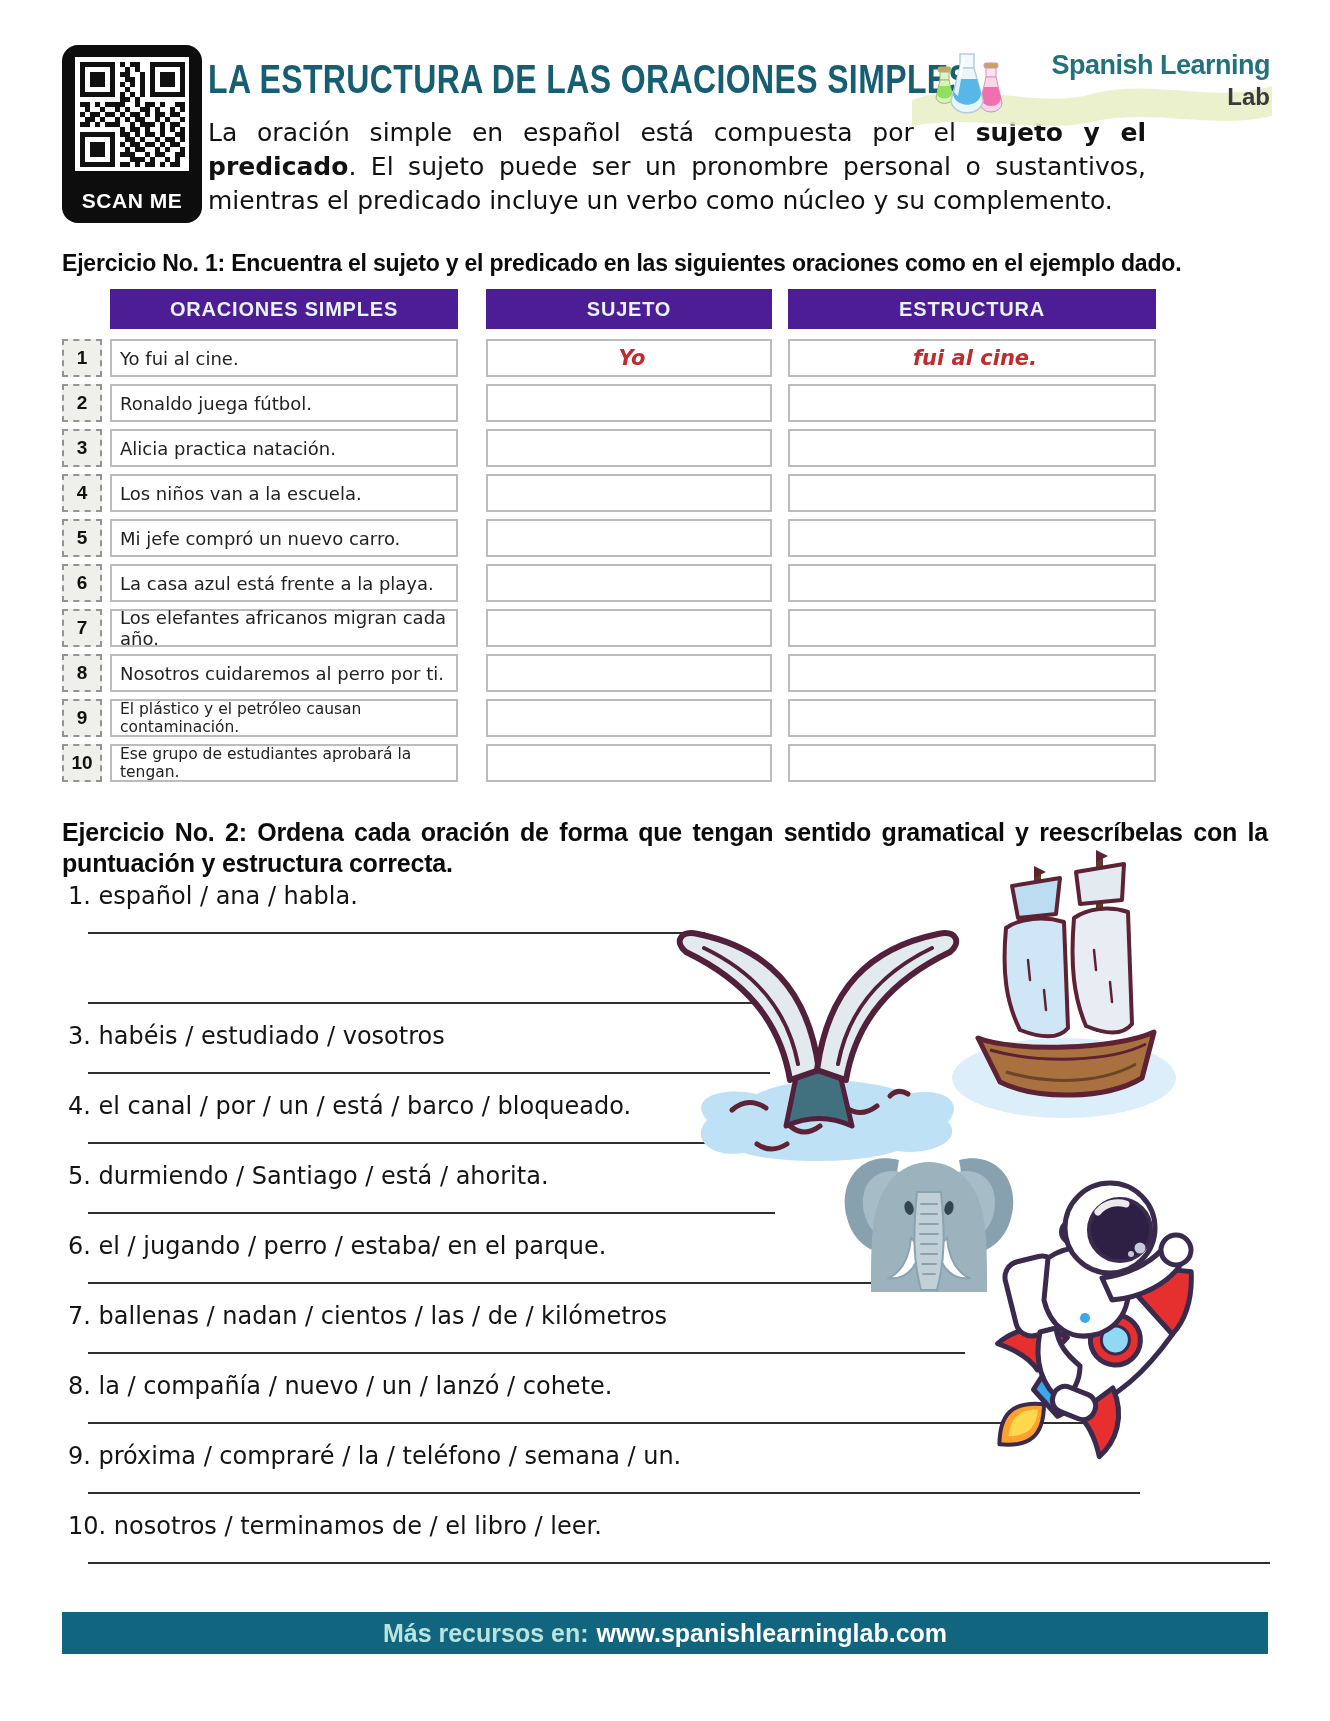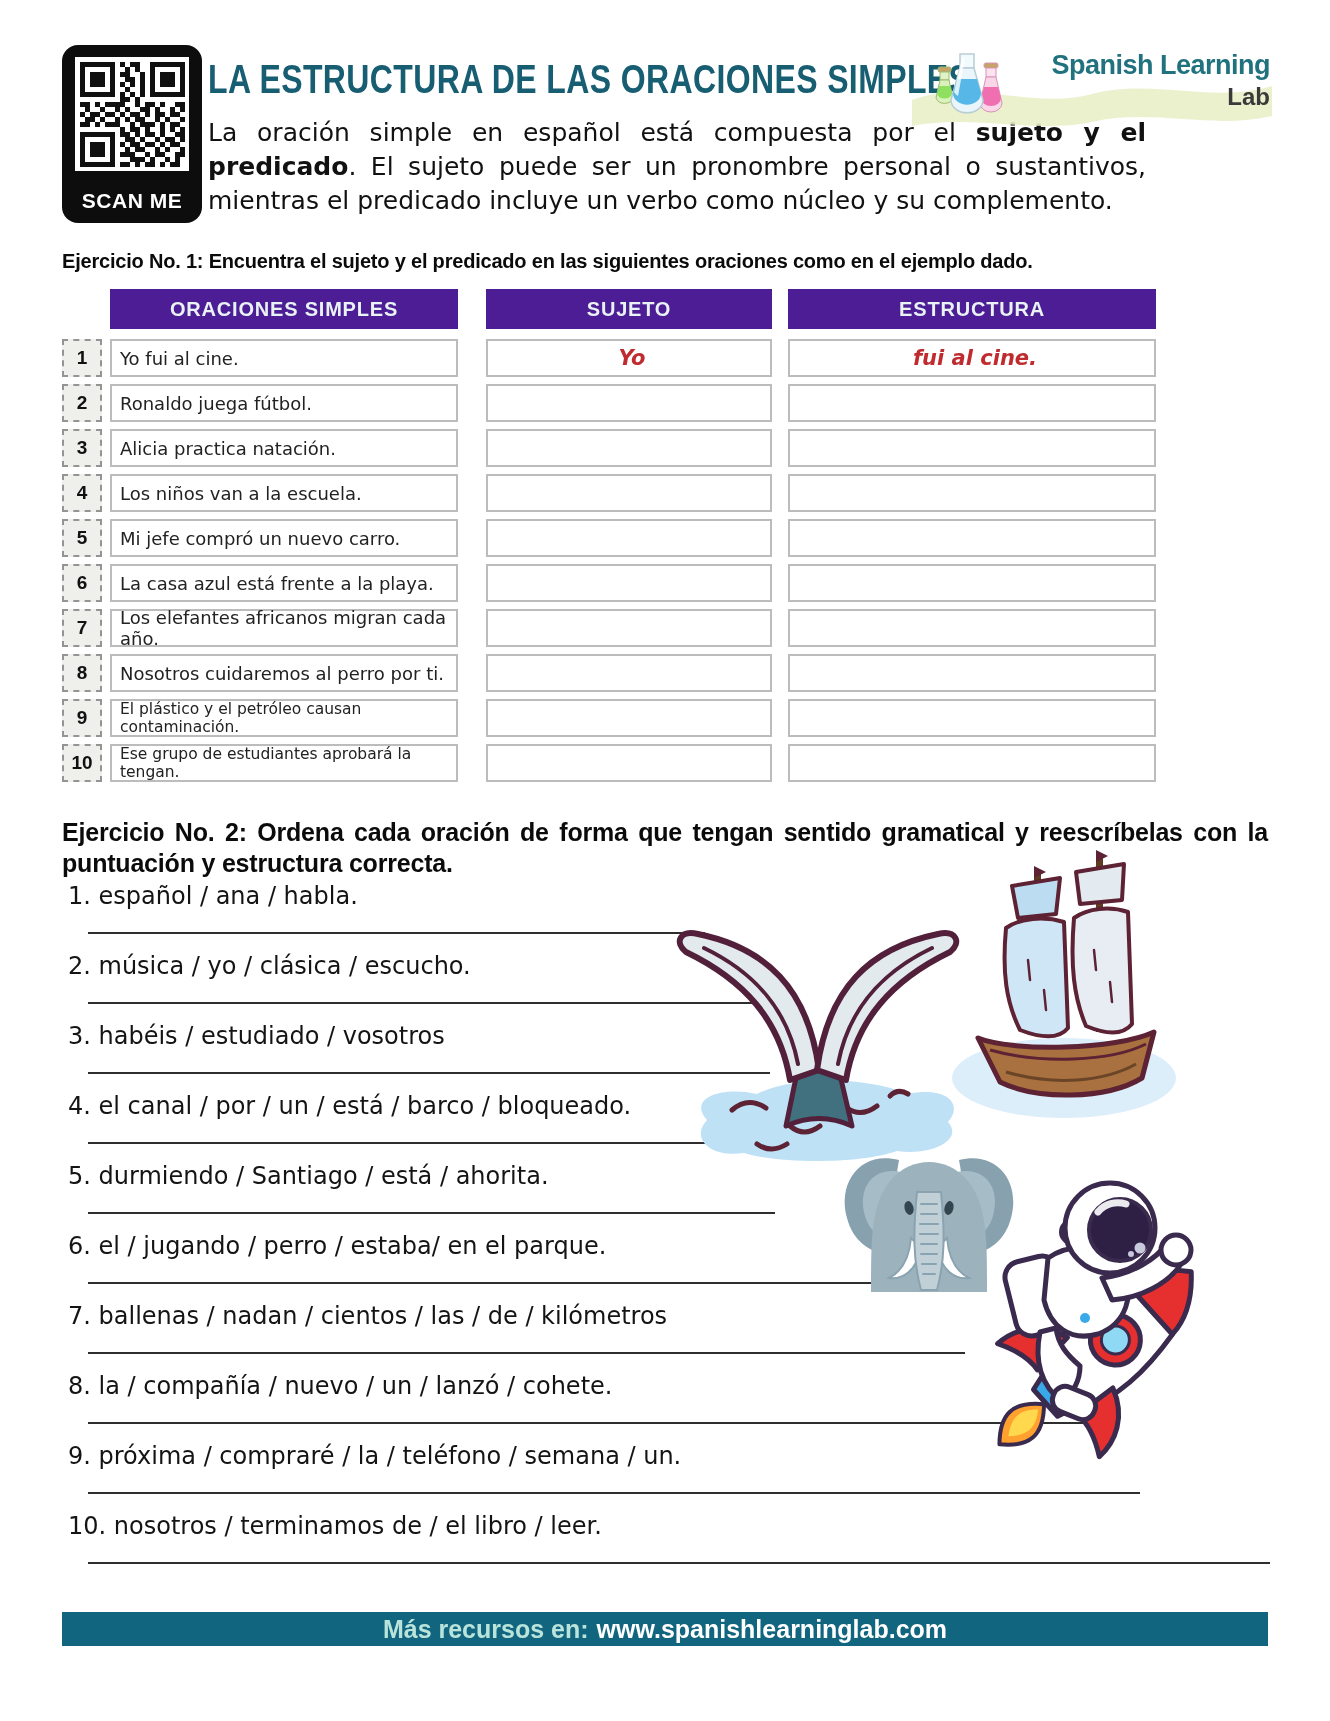--- a/index.html
+++ b/index.html
@@ -17,21 +17,21 @@
   .intro{position:absolute;left:208px;top:116px;width:938px;font-size:25px;line-height:1.36;text-align:justify;color:#111;}
   .intro b{font-weight:700;}
   .logo{position:absolute;left:912px;top:46px;width:360px;height:92px;}
   .logo-wave{position:absolute;left:0;top:18px;width:360px;height:74px;}
   .logo-flasks{position:absolute;left:8px;top:2px;width:100px;height:90px;}
   .logo-text{position:absolute;right:2px;top:4px;text-align:right;font-family:"Liberation Sans",sans-serif;}
   .logo-line1{font-weight:800;font-size:27px;color:#20727e;letter-spacing:-0.5px;}
   .logo-line2{font-weight:800;font-size:24px;color:#3a3a3a;margin-top:2px;}
   
   .ex1-heading{position:absolute;left:62px;top:250px;width:1210px;
-    font-family:"Liberation Sans",sans-serif;font-weight:800;font-size:20px;color:#0b0b0b;
+    font-family:"Liberation Sans",sans-serif;font-weight:800;font-size:23px;color:#0b0b0b;
     letter-spacing:-0.2px;white-space:nowrap;}
   .table{position:absolute;left:62px;top:289px;width:1096px;}
   .grid-row{display:grid;grid-template-columns:40px 8px 348px 28px 286px 16px 368px;margin-bottom:7px;}
   .grid-row.header{margin-bottom:10px;}
   .col-head{grid-row:1;height:40px;background:#4c1d95;color:#e9f2f4;display:flex;align-items:center;justify-content:center;
     font-family:"Liberation Sans",sans-serif;font-weight:700;font-size:20px;letter-spacing:.8px;}
   .ch-1{grid-column:3;} .ch-2{grid-column:5;} .ch-3{grid-column:7;}
   .num-box{grid-column:1;height:38px;background:#efefec;border:2px dashed #949494;box-sizing:border-box;
     display:flex;align-items:center;justify-content:center;font-family:"Liberation Sans",sans-serif;font-weight:800;font-size:19px;color:#111;}
   .cell{height:38px;border:2px solid #bcbcbc;box-sizing:border-box;background:#fff;display:flex;align-items:center;padding-left:6px;}
@@ -57,21 +57,21 @@
   .ex2-item:nth-of-type(8) .item-line{width:1027px;}
   .ex2-item:nth-of-type(9) .item-line{width:1052px;}
   .ex2-item:nth-of-type(10) .item-line{width:1182px;}
   
   .illus{position:absolute;z-index:2;}
   .illus-whale{left:662px;top:858px;width:312px;height:338px;}
   .illus-boat{left:948px;top:850px;width:232px;height:278px;}
   .illus-elephant{left:835px;top:1120px;width:188px;height:172px;}
   .illus-rocket{left:952px;top:1162px;width:292px;height:332px;}
   
-  .footer-bar{position:absolute;left:62px;top:1612px;width:1206px;height:34px;background:#11657f;
+  .footer-bar{position:absolute;left:62px;top:1612px;width:1206px;height:42px;background:#11657f;
     display:flex;align-items:center;justify-content:center;z-index:3;
     font-family:"Liberation Sans",sans-serif;font-weight:800;font-size:25px;}
   .footer-prefix{color:#b9e4dc;margin-right:8px;}
   .footer-url{color:#ffffff;}
 </style>
 </head>
 <body>
 
 <div class="qr-block">
   <div class="qr-inner">
@@ -478,21 +478,20 @@
 
 <div class="ex2-heading">Ejercicio No. 2: Ordena cada oración de forma que tengan sentido gramatical y reescríbelas con la puntuación y estructura correcta.</div>
 
 <div class="ex2-list">
   <div class="ex2-item">
     <div class="item-text">1. español / ana / habla.</div>
     <div class="item-line"></div>
   </div>
 
   <div class="ex2-item">
-    <div class="item-text">2. música / yo / clásica / escucho.</div>
     <div class="item-line"></div>
   </div>
 
   <div class="ex2-item">
     <div class="item-text">3. habéis / estudiado / vosotros</div>
     <div class="item-line"></div>
   </div>
 
   <div class="ex2-item">
     <div class="item-text">4. el canal / por / un / está / barco / bloqueado.</div>

